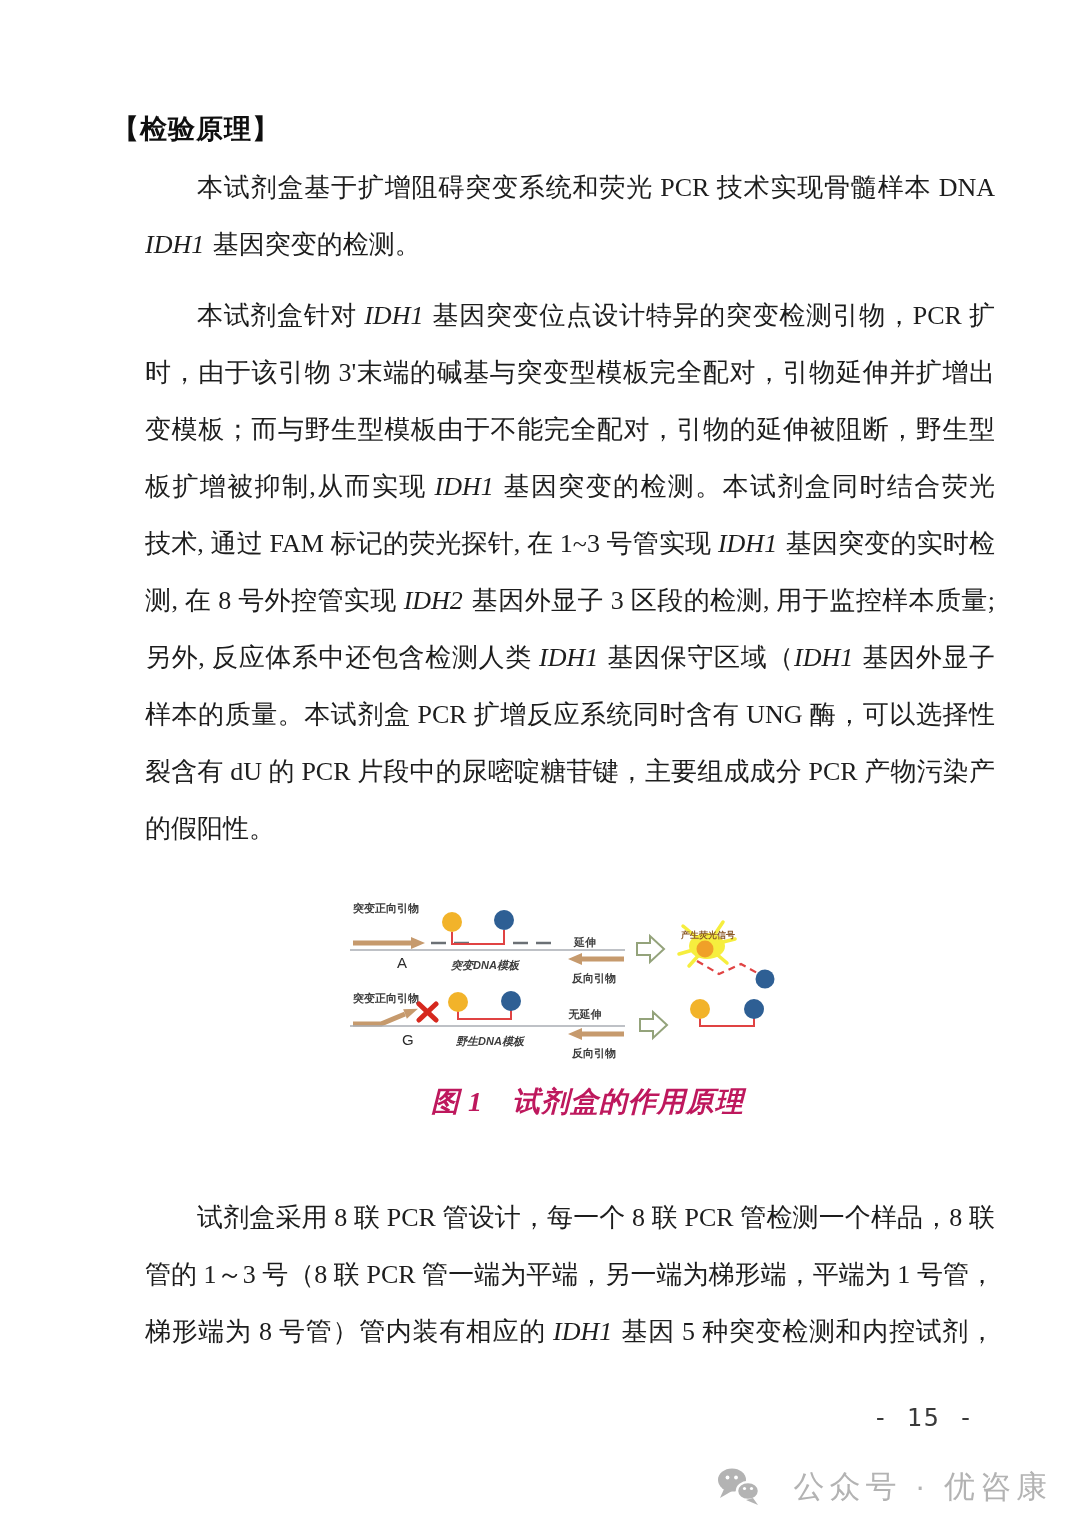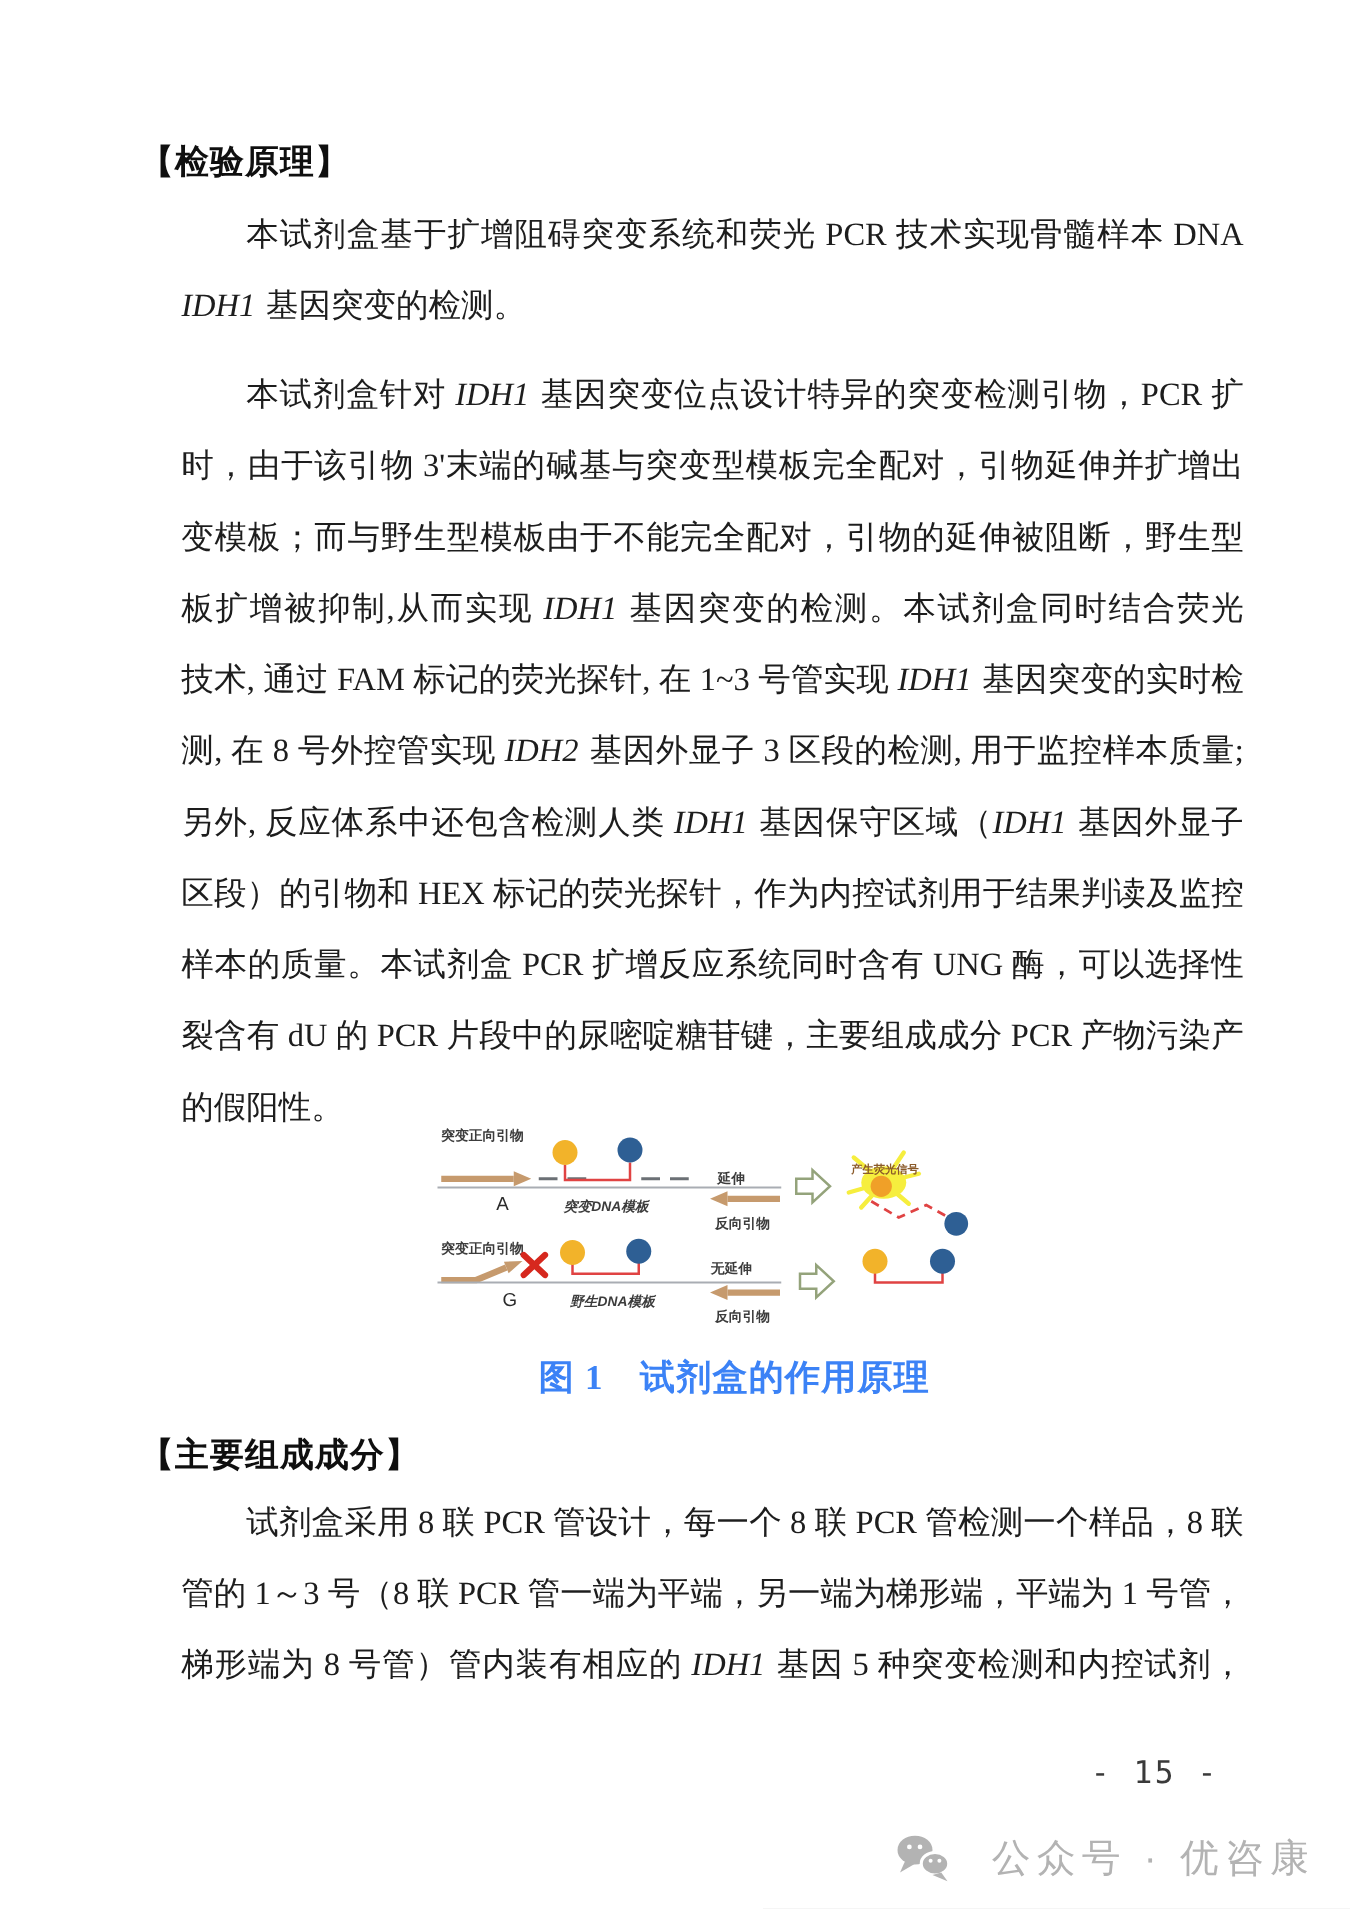--- a/index.html
+++ b/index.html
@@ -15,22 +15,23 @@
     letter-spacing:1px;
   }
   .para { position:absolute; left:145px; width:850px; font-size:26px; }
   .line { height:57px; line-height:57px; text-align:justify; text-align-last:justify; overflow:hidden; }
   .line.first { text-indent:2em; }
   .line.lastline { text-align-last:left; }
   .line i { font-style:italic; padding-right:2px; }
   .figure-svg { position:absolute; left:345px; top:898px; }
   .fig-caption {
     position:absolute; top:1083px; left:360px; width:455px;
-    text-align:center; font-size:28px; font-weight:bold; color:#3b82f6;
+    text-align:center; font-size:28px; font-weight:bold; color:#be185d;
     letter-spacing:1px;
+    font-style:italic;
   }
   .page-number {
     position:absolute; top:1383px; left:145px; width:830px; text-align:right;
     font-family:"DejaVu Sans Mono","Liberation Mono",monospace;
     font-size:25px; color:#3a3a3a; letter-spacing:2px;margin-top:20px;
   }
   .watermark {
     position:absolute; top:1466px; right:28px;
     display:flex; align-items:flex-end; gap:30px;
     color:#b3b3b3; font-family:"Liberation Sans","DejaVu Sans",sans-serif;
@@ -54,21 +55,20 @@
     </div>
 
   <div class="para" style="top:287px;">
       <div class="line first">本试剂盒针对 <i>IDH1</i> 基因突变位点设计特异的突变检测引物，PCR 扩增</div>
       <div class="line">时，由于该引物 3'末端的碱基与突变型模板完全配对，引物延伸并扩增出突</div>
       <div class="line">变模板；而与野生型模板由于不能完全配对，引物的延伸被阻断，野生型模</div>
       <div class="line">板扩增被抑制,从而实现 <i>IDH1</i> 基因突变的检测。本试剂盒同时结合荧光 PCR</div>
       <div class="line">技术, 通过 FAM 标记的荧光探针, 在 1~3 号管实现 <i>IDH1</i> 基因突变的实时检</div>
       <div class="line">测, 在 8 号外控管实现 <i>IDH2</i> 基因外显子 3 区段的检测, 用于监控样本质量;</div>
       <div class="line">另外, 反应体系中还包含检测人类 <i>IDH1</i> 基因保守区域（<i>IDH1</i> 基因外显子 6</div>
-      <div class="line">区段）的引物和 HEX 标记的荧光探针，作为内控试剂用于结果判读及监控</div>
       <div class="line">样本的质量。本试剂盒 PCR 扩增反应系统同时含有 UNG 酶，可以选择性断</div>
       <div class="line">裂含有 dU 的 PCR 片段中的尿嘧啶糖苷键，主要组成成分 PCR 产物污染产生</div>
       <div class="line lastline">的假阳性。</div>
     </div>
 
   <svg class="figure-svg" width="445" height="175" viewBox="0 0 445 175">
 
     <text class="fig-label" x="8" y="14">突变正向引物</text>
     <line x1="8" y1="45" x2="66" y2="45" stroke-width="5" stroke="#c69a6d"></line>
     <polygon points="66,39 80,45 66,51" fill="#c69a6d"></polygon>
@@ -121,21 +121,20 @@
     <polygon points="237,130 223,136 237,142" fill="#c69a6d"></polygon>
     <text class="fig-label" x="249" y="159" text-anchor="middle">反向引物</text>
     <path d="M295,121 L308,121 L308,114 L322,127 L308,140 L308,133 L295,133 Z" fill="#ffffff" stroke-width="2" stroke="#94a37b"></path>
     <polyline points="355,113 355,128 409,128 409,113" fill="none" stroke-width="2" stroke="#e04343"></polyline>
     <circle cx="355" cy="111" r="10" fill="#f2b32a"></circle>
     <circle cx="409" cy="111" r="10" fill="#2e5f94"></circle>
   </svg>
 
   <div class="fig-caption">图 1　试剂盒的作用原理</div>
 
-  <h2 class="heading" style="top:1145px;">【主要组成成分】</h2>
 
   <div class="para" style="top:1189px;">
       <div class="line first">试剂盒采用 8 联 PCR 管设计，每一个 8 联 PCR 管检测一个样品，8 联</div>
       <div class="line">管的 1～3 号（8 联 PCR 管一端为平端，另一端为梯形端，平端为 1 号管，</div>
       <div class="line">梯形端为 8 号管）管内装有相应的 <i>IDH1</i> 基因 5 种突变检测和内控试剂，突</div>
     </div>
 
   <div class="page-number">- 15 -</div>
 
   <div class="watermark">

